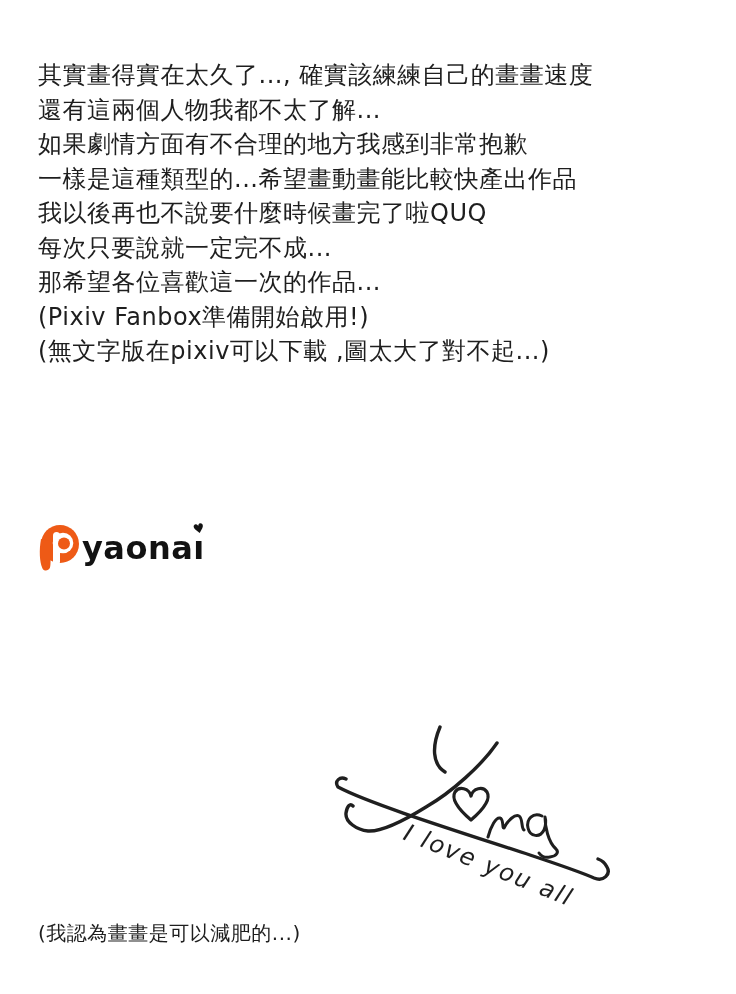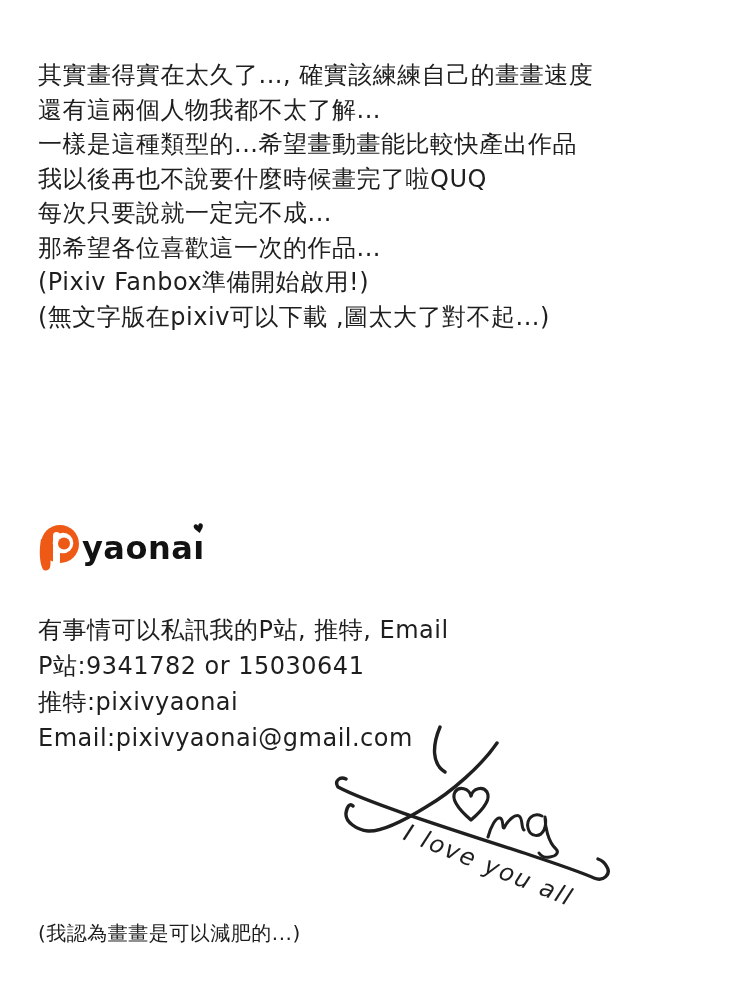--- a/index.html
+++ b/index.html
@@ -50,20 +50,21 @@
   }
 </style>
 </head>
 <body>
 
 <div class="page">
 
   <div class="afterword">
     <div class="line">其實畫得實在太久了..., 確實該練練自己的畫畫速度</div>
     <div class="line">還有這兩個人物我都不太了解...</div>
+    <div class="line">如果劇情方面有不合理的地方我感到非常抱歉</div>
     <div class="line">一樣是這種類型的...希望畫動畫能比較快產出作品</div>
     <div class="line">我以後再也不說要什麼時候畫完了啦QUQ</div>
     <div class="line">每次只要說就一定完不成...</div>
     <div class="line">那希望各位喜歡這一次的作品...</div>
     <div class="line">(Pixiv Fanbox準備開始啟用!)</div>
     <div class="line">(無文字版在pixiv可以下載 ,圖太大了對不起...)</div>
   </div>
 
   <div class="logo">
     <span class="logo-icon">
@@ -71,26 +72,20 @@
         <circle cx="24" cy="20" r="19" fill="#EE5A16"></circle>
         <path d="M5,15 C3,26 3.5,38 6.5,44.5 C8,47.5 12.5,47 13.8,44 C15,41 14.6,33 14.2,25 L14,17 Z" fill="#EE5A16"></path>
         <rect x="17" y="8" width="7" height="33" rx="3.5" fill="#ffffff"></rect>
         <circle cx="27" cy="19" r="10.3" fill="#ffffff"></circle>
         <circle cx="28" cy="19.5" r="6" fill="#EE5A16"></circle>
       </svg>
     </span>
     <span class="logo-text"><span>yaona</span><span class="iwrap"><span>ı</span><span class="heartdot">♥</span></span></span>
   </div>
 
-  <div class="contact">
-    <div class="line">有事情可以私訊我的P站, 推特, Email</div>
-    <div class="line">P站:9341782 or 15030641</div>
-    <div class="line">推特:pixivyaonai</div>
-    <div class="line">Email:pixivyaonai@gmail.com</div>
-  </div>
 
   <div class="signature">
 
     <svg viewBox="0 0 292 210">
       <g fill="none" stroke="#1f1f1f" stroke-width="3.4" stroke-linecap="round" stroke-linejoin="round">
         <path d="M 16,67 C 10,64 4,69 8,75 C 40,92 130,120 200,143 C 230,153 255,162 264,166 C 274,170 281,162 277,155 C 275,151 271,148 268,147"></path>
         <path d="M 110,15 C 102,34 102,52 115,60"></path>
         <path d="M 167,31 C 152,53 122,80 96,95 C 75,108 52,120 38,119 C 27,118 15,110 16,101 C 17,94 20,91 23,94"></path>
         <path stroke-width="3.2" d="M 141,108 C 127,96 121,87 125,80 C 129,74 139,76 141,84 C 143,76 153,74 157,80 C 161,87 155,96 141,108 Z"></path>
         <path stroke-width="3" d="M 158,125 C 161,114 166,105 170,106 C 174,107 172,117 174,116 C 178,108 185,102 189,104 C 193,106 191,116 194,118"></path>

